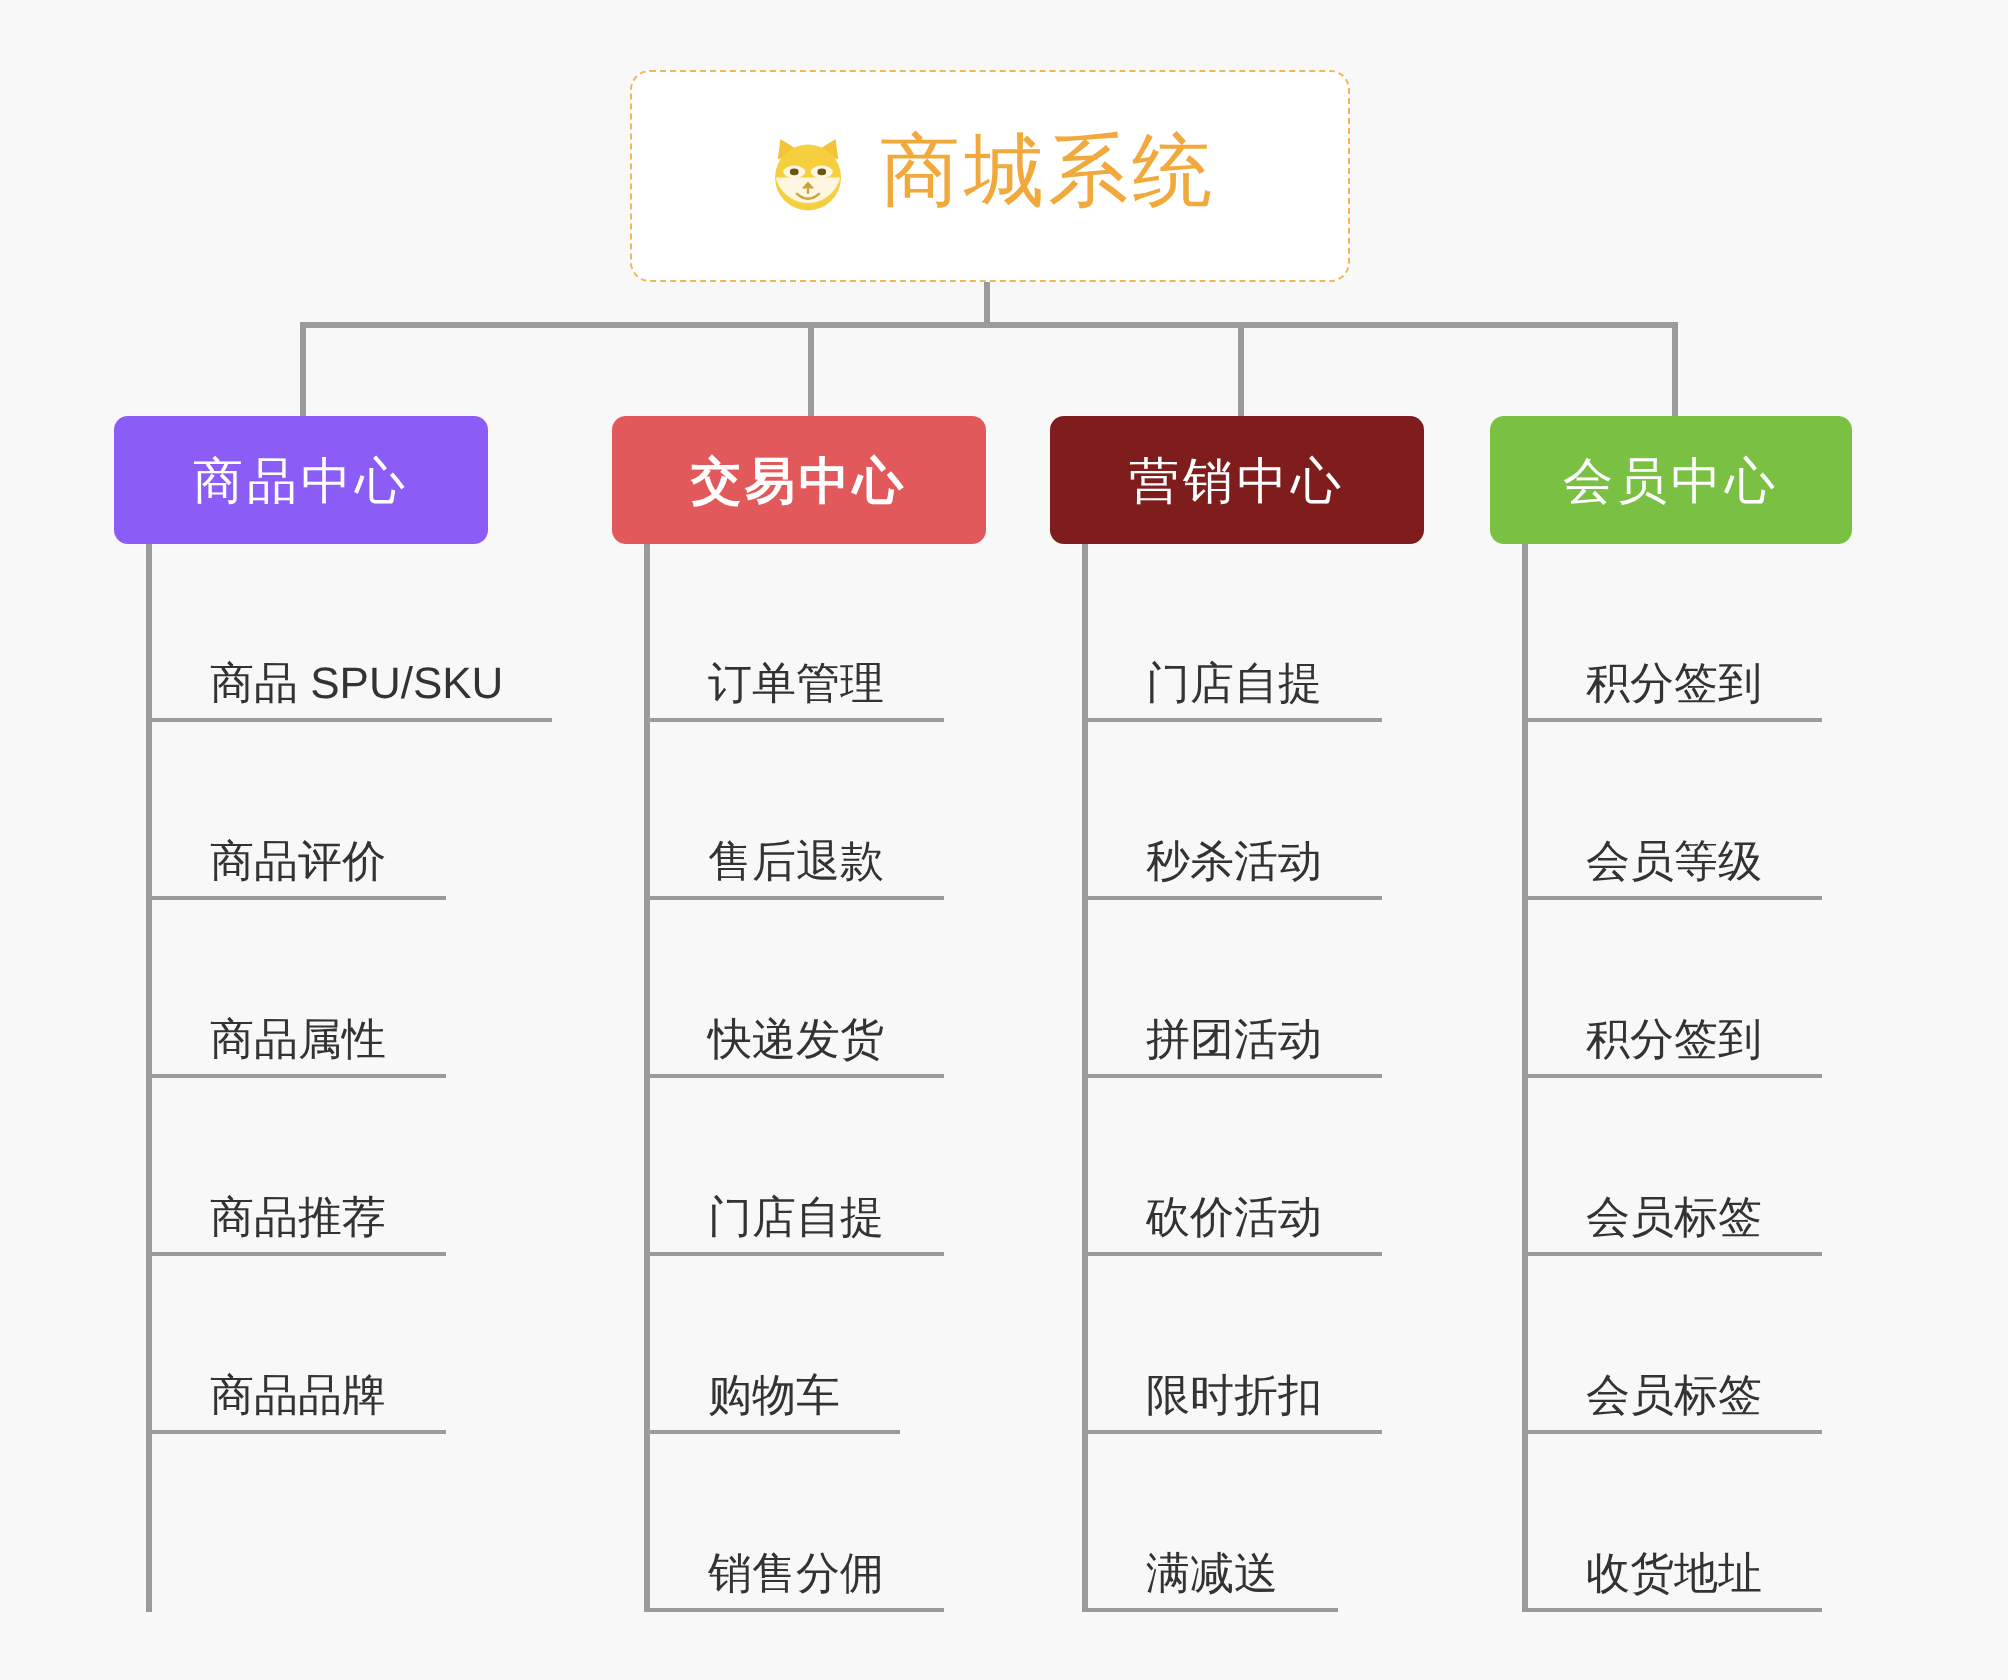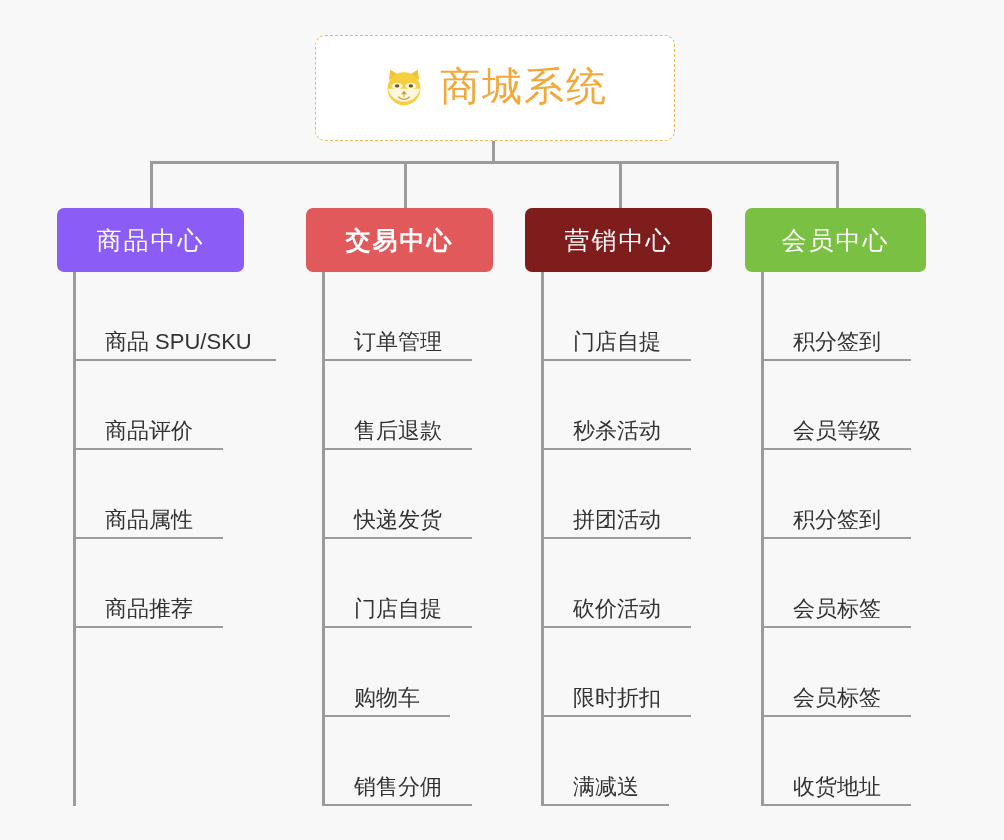--- a/index.html
+++ b/index.html
@@ -120,20 +120,24 @@
         <span class="leaf-rule" style="width:150px;"></span>
       </div>
       <div class="leaf">
         <span class="leaf-label">商品属性</span>
         <span class="leaf-rule" style="width:150px;"></span>
       </div>
       <div class="leaf">
         <span class="leaf-label">商品推荐</span>
         <span class="leaf-rule" style="width:150px;"></span>
       </div>
+      <div class="leaf">
+        <span class="leaf-label">商品品牌</span>
+        <span class="leaf-rule" style="width:150px;"></span>
+      </div>
     </div>
   </div>
 
   <div class="col" style="left:306px;width:230px;">
     <div class="cat-head" style="width:187px;background:#e2595b;font-weight:bold;">
       <span>交易中心</span>
     </div>
     <div class="leaf-list">
       <div class="trunk" style="height:534px;"></div>
       <div class="leaf">

